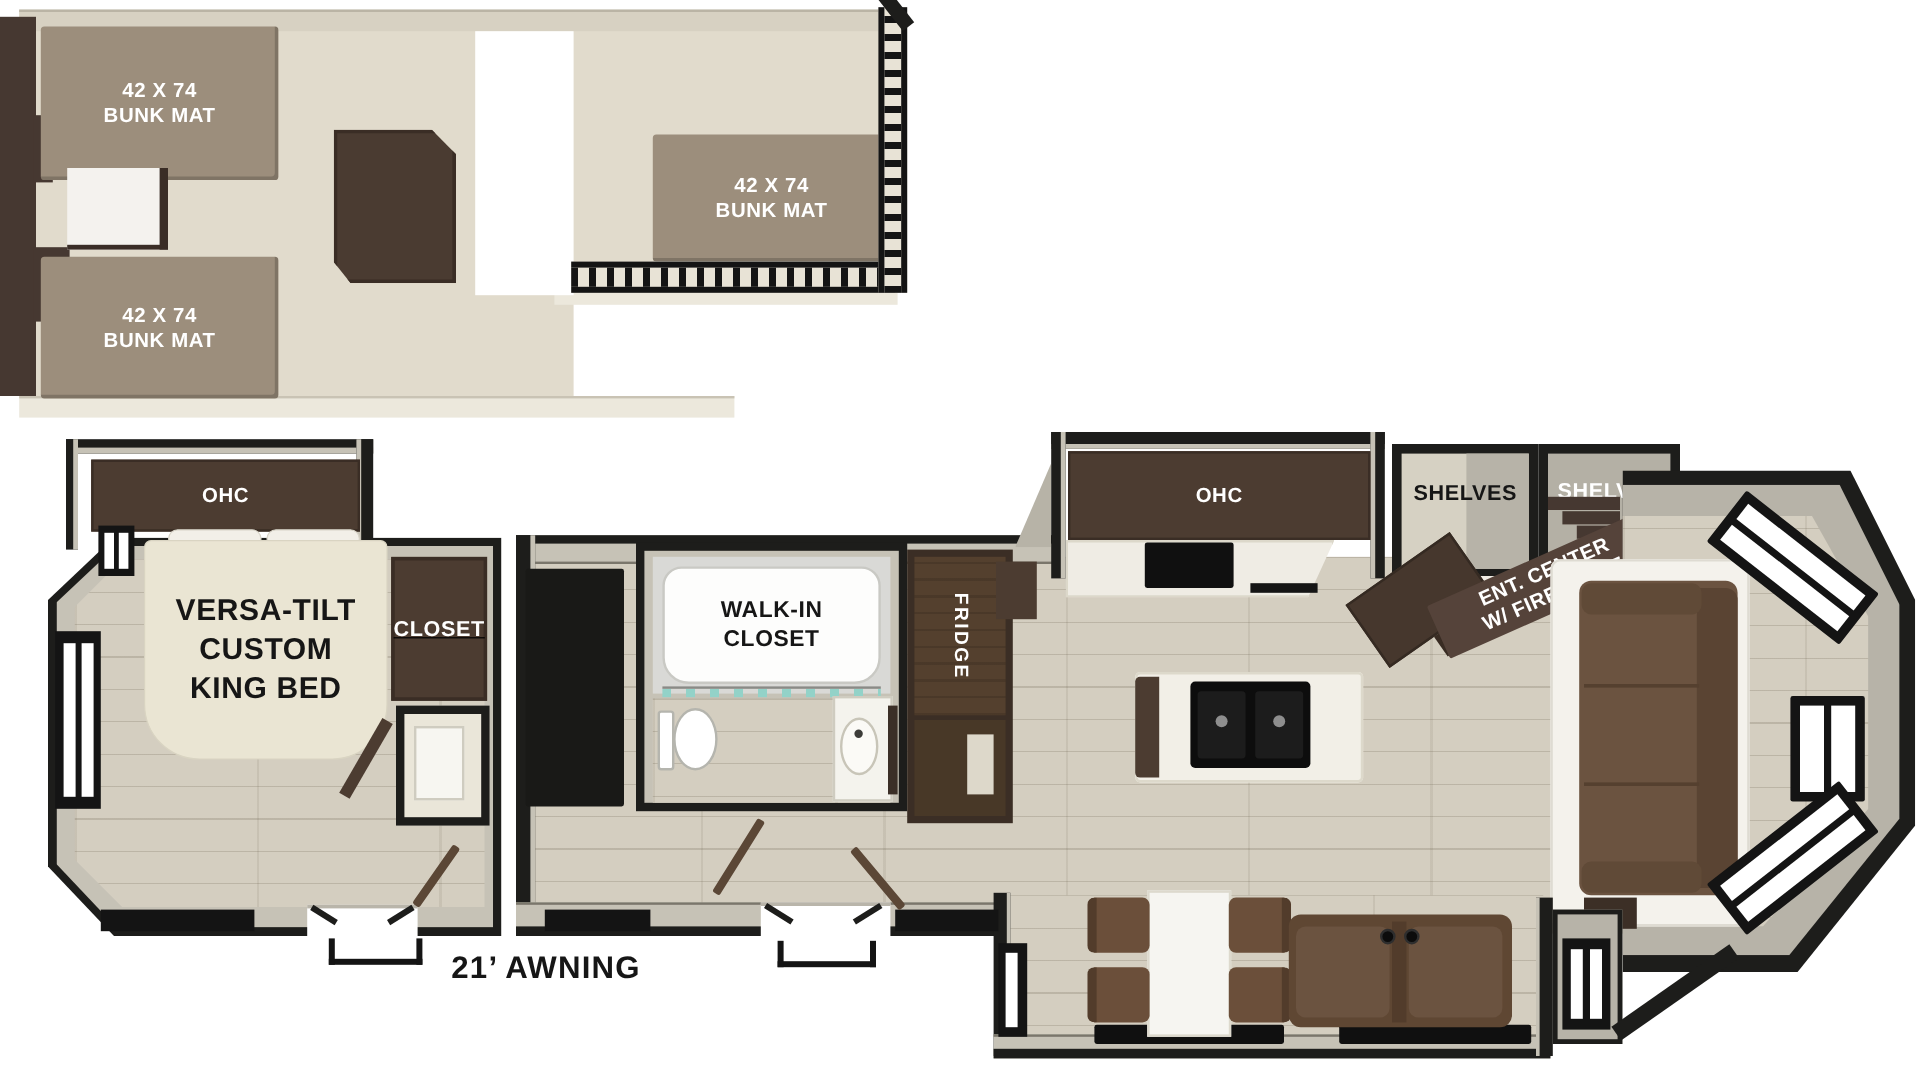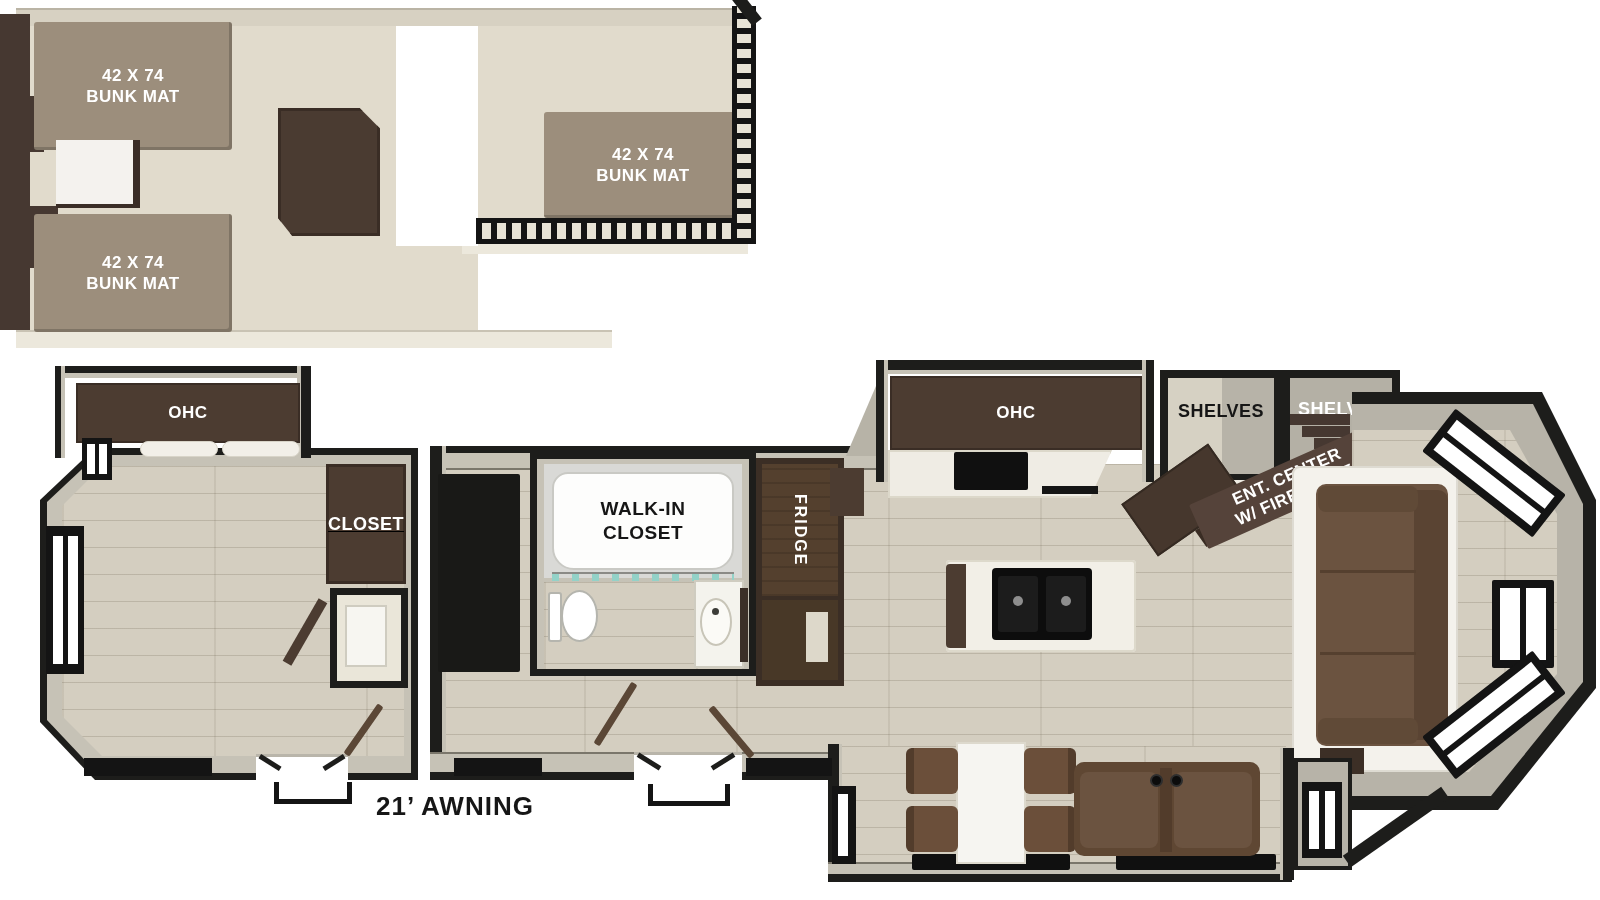--- a/index.html
+++ b/index.html
@@ -89,20 +89,28 @@
   <div class="abs black" style="left:55px;top:366px;width:256px;height:12px;border-bottom:5px solid #c6c2b6;"></div>
   <div class="abs black" style="left:55px;top:366px;width:10px;height:92px;border-right:4px solid #c6c2b6;"></div>
   <div class="abs black" style="left:297px;top:366px;width:14px;height:92px;border-left:4px solid #c6c2b6;"></div>
 
   <div class="abs cab flexc" style="left:76px;top:383px;width:224px;height:60px;border:2px solid #3a2d25;">
     <span class="lbl lw" style="font-size:17px;">OHC</span>
   </div>
   <div class="abs" style="left:140px;top:441px;width:78px;height:16px;background:#f2efe8;border:1px solid #d8d4c8;border-radius:8px;"></div>
   <div class="abs" style="left:222px;top:441px;width:78px;height:16px;background:#f2efe8;border:1px solid #d8d4c8;border-radius:8px;"></div>
 
+  <div class="abs flexc" style="left:120px;top:450px;width:203px;height:183px;background:#eae5d3;
+              border:1px solid #d9d4c2;border-radius:6px 6px 46px 46px;">
+    <span class="lbl lk" style="font-size:25px;line-height:1.3;">
+      <span style="display:block;">VERSA-TILT</span>
+      <span style="display:block;">CUSTOM</span>
+      <span style="display:block;">KING BED</span>
+    </span>
+  </div>
 
   <div class="abs cab flexc" style="left:326px;top:464px;width:80px;height:120px;box-shadow:inset 0 0 0 3px #3a2d25;text-decoration:underline;">
     <span class="lbl lw" style="font-size:18px;">CLOSET</span>
   </div>
 
   <div class="abs" style="left:330px;top:588px;width:78px;height:100px;border:7px solid #1d1d1b;background:#eae6d9;">
     <div class="abs" style="left:8px;top:10px;width:42px;height:62px;background:#f7f6f1;border:2px solid #cfccc0;"></div>
   </div>
   <div class="abs" style="left:300px;top:596px;width:10px;height:72px;background:#4c3c31;transform:rotate(30deg);"></div>
 

